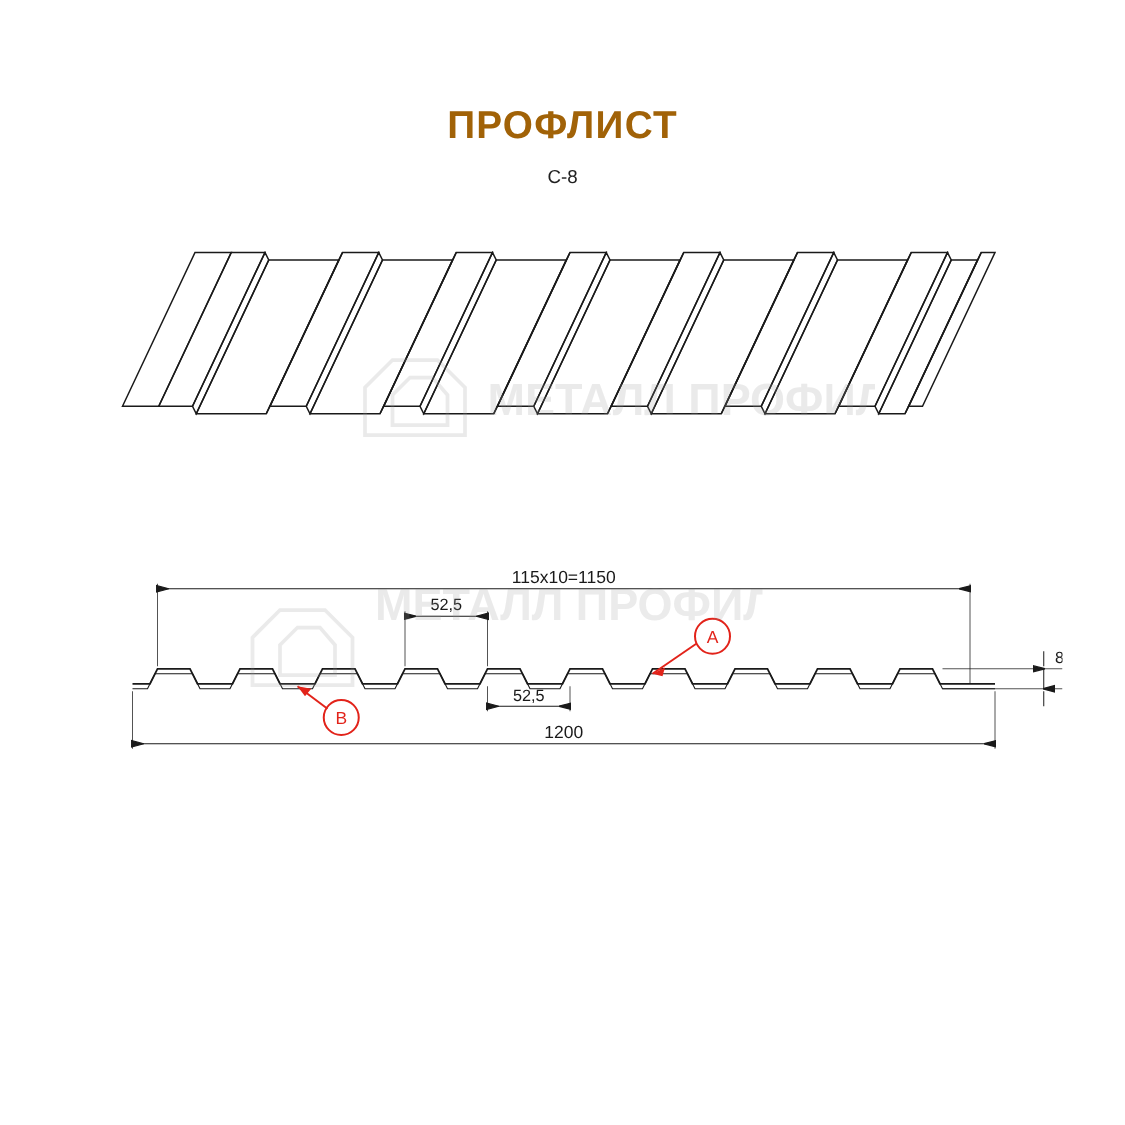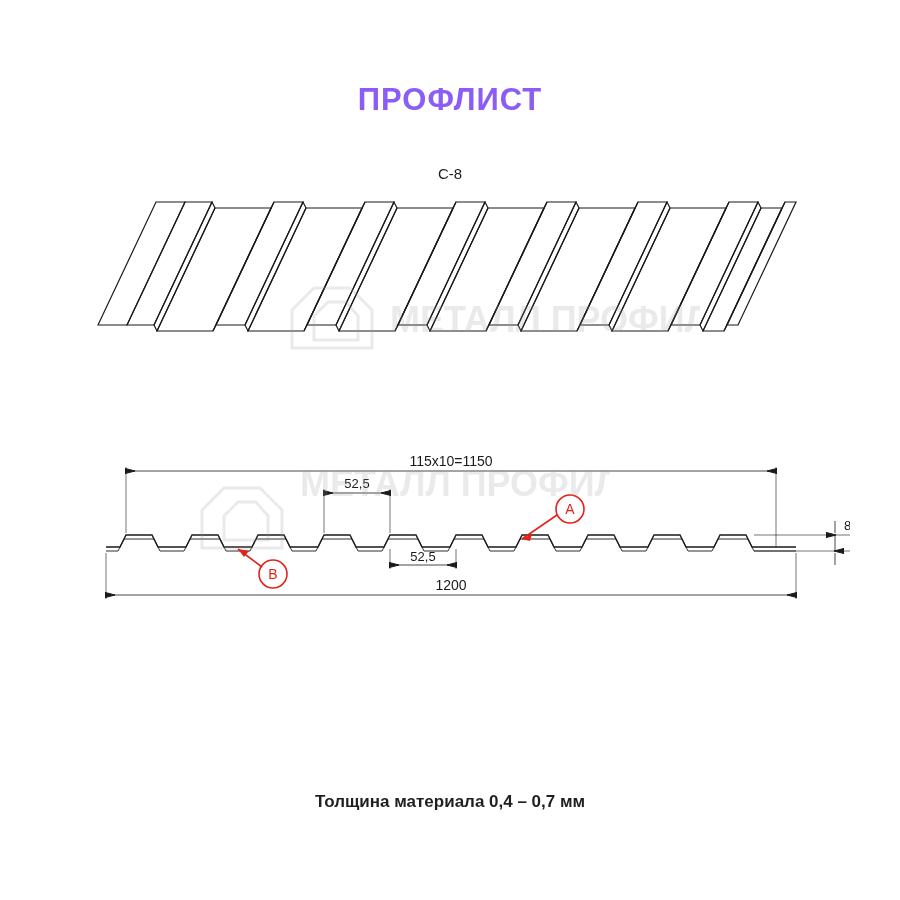--- a/index.html
+++ b/index.html
@@ -22,31 +22,30 @@
   }
   .title {
     position: absolute;
     top: 82px;
     left: 0;
     width: 900px;
     text-align: center;
     font-size: 31px;
     font-weight: bold;
     letter-spacing: 1px;
-    color: #8b5cf6;
+    color: #a16207;
   }
   .subtitle {
     position: absolute;
     top: 133px;
     left: 0;
     width: 900px;
     text-align: center;
     font-size: 15px;
     color: #1f1f1f;
-    margin-top: 32px;
   }
   .footer-note {
     position: absolute;
     top: 792px;
     left: 0;
     width: 900px;
     text-align: center;
     font-size: 17px;
     font-weight: bold;
     color: #1f1f1f;
@@ -238,15 +237,14 @@
       <g opacity="0.20">
         <g fill="none" stroke="#9b9b9b" stroke-width="3">
           <path d="M12 98 L12 60 L34 38 L70 38 L92 60 L92 98 Z"></path>
           <path d="M34 90 L34 66 L48 52 L66 52 L78 66 L78 90 Z"></path>
         </g>
         <text x="110" y="46" font-family="'Liberation Sans',sans-serif" font-size="36" font-weight="bold" fill="#9b9b9b">МЕТАЛЛ ПРОФИЛЬ</text>
       </g>
     </svg>
   </div>
 
-  <div class="footer-note">Толщина материала 0,4 – 0,7 мм</div>
 
 </div>
 
 </body></html>

